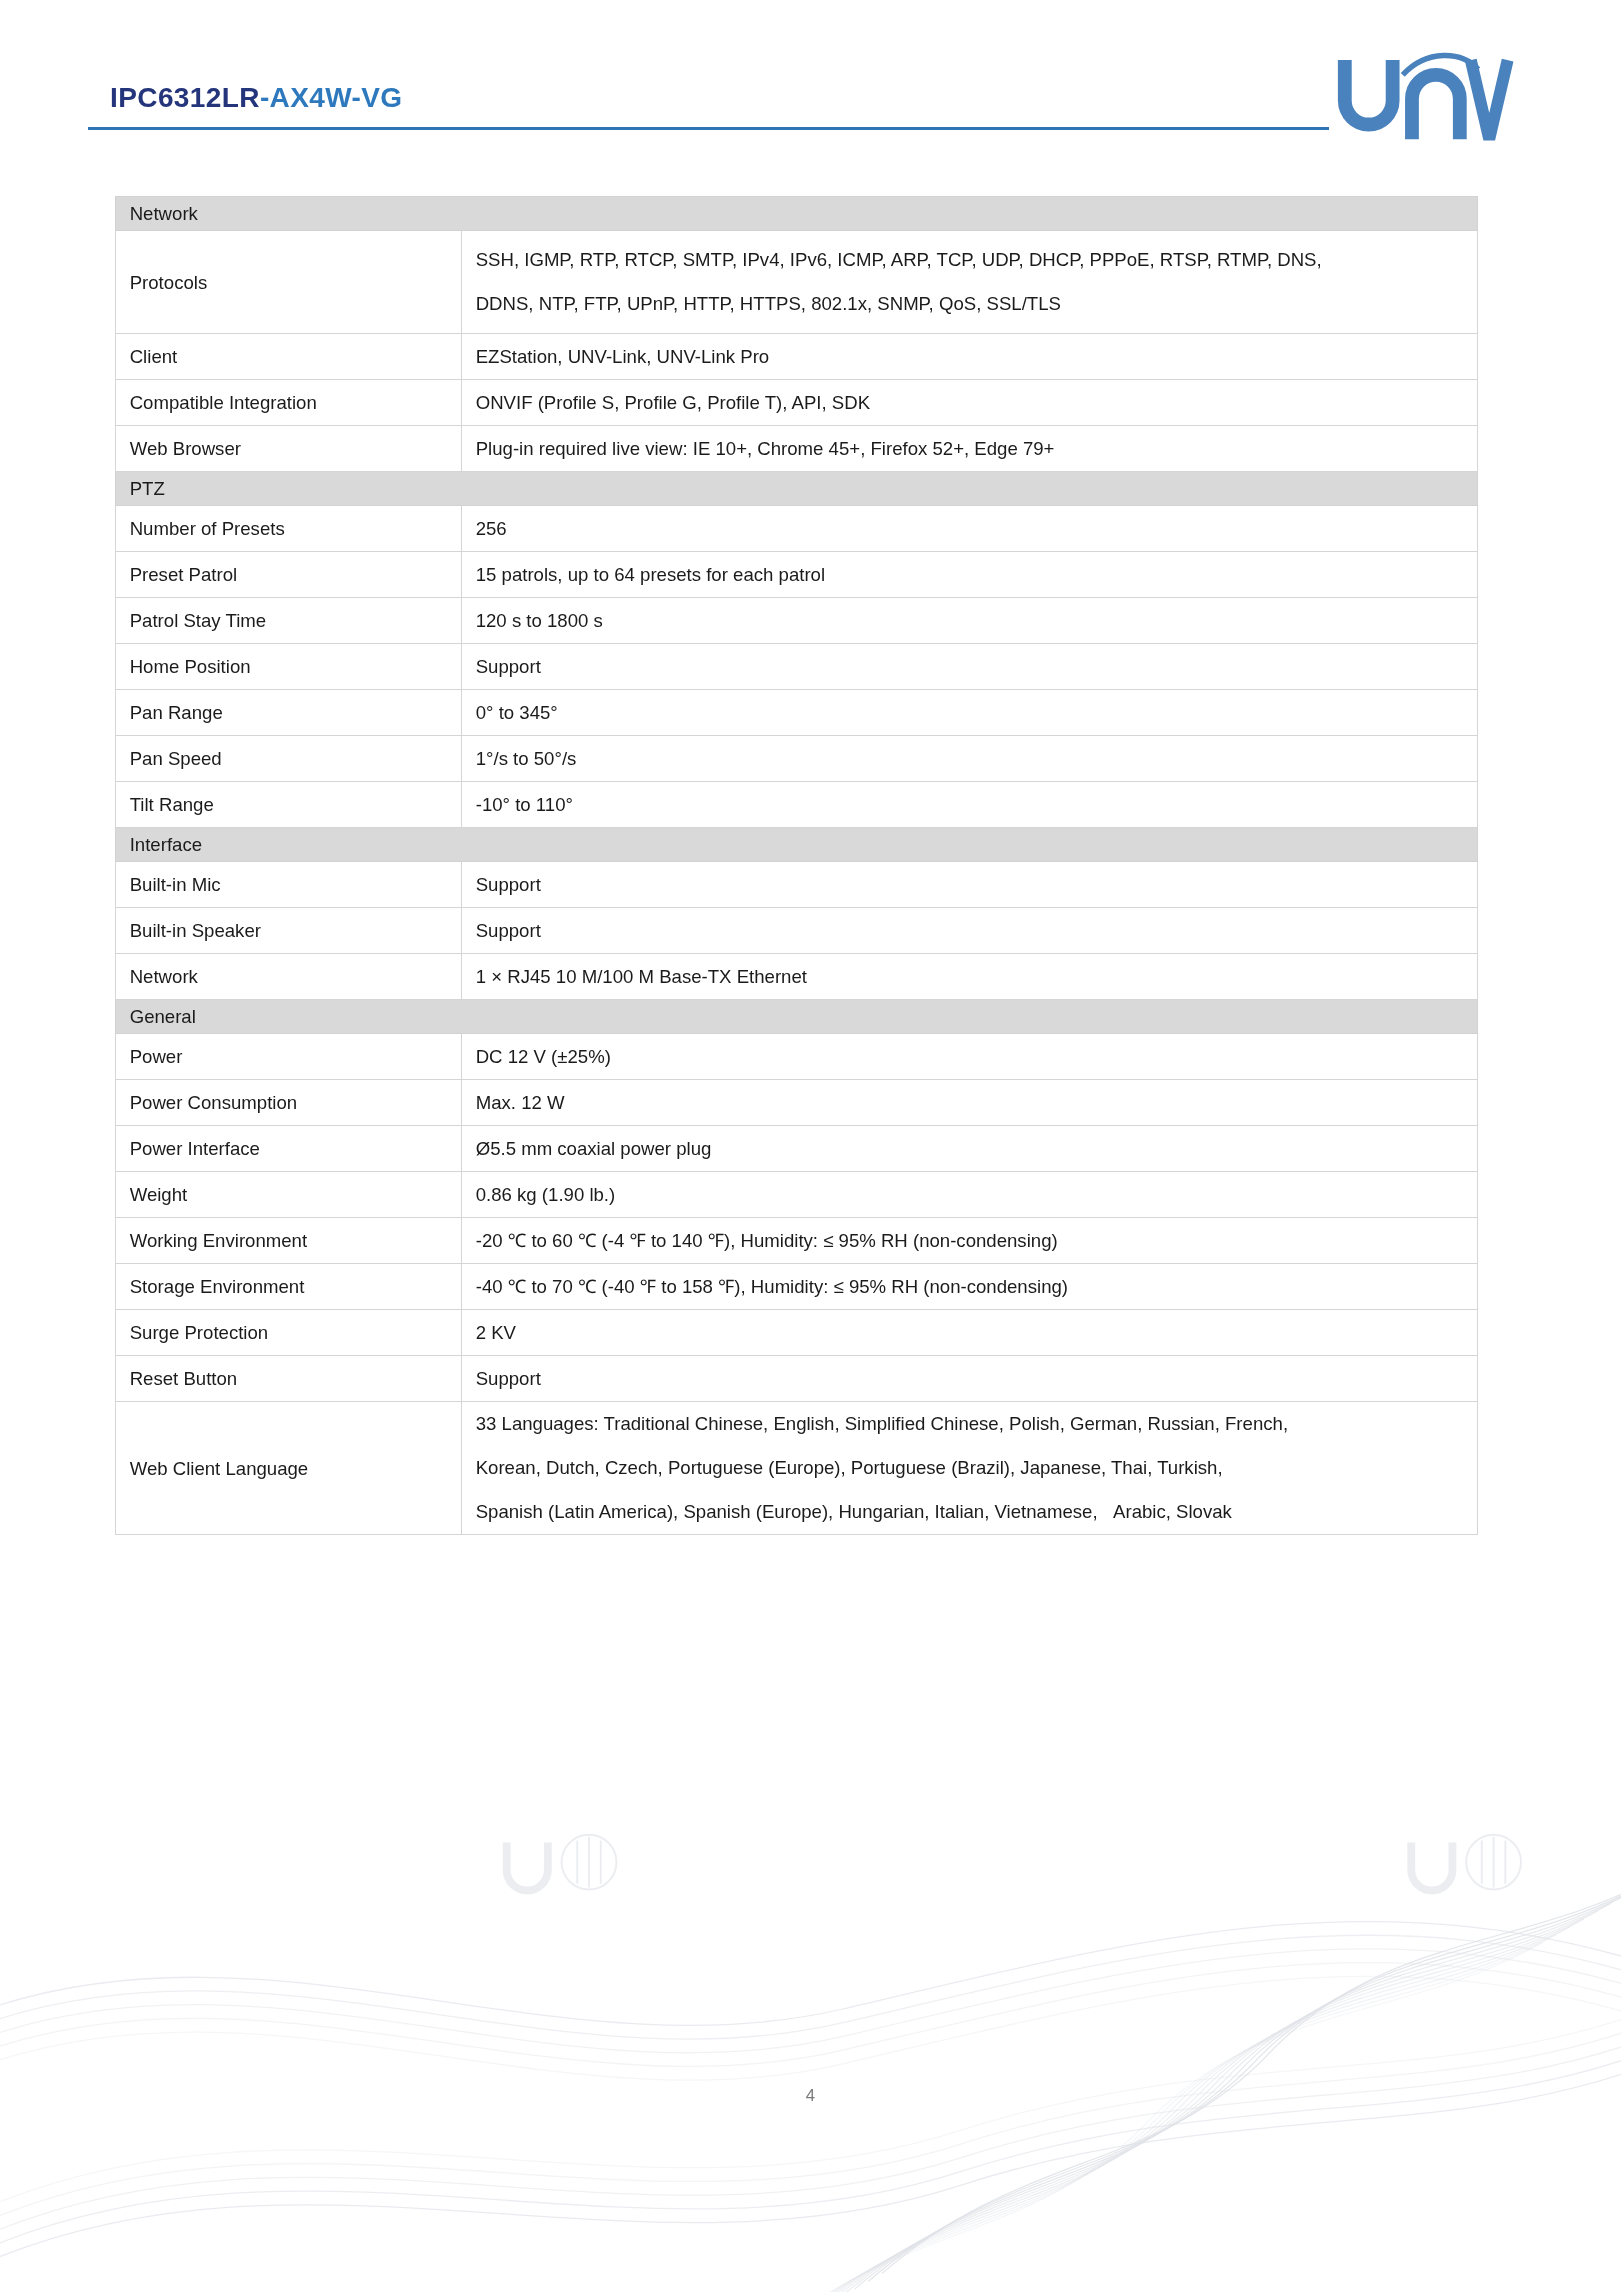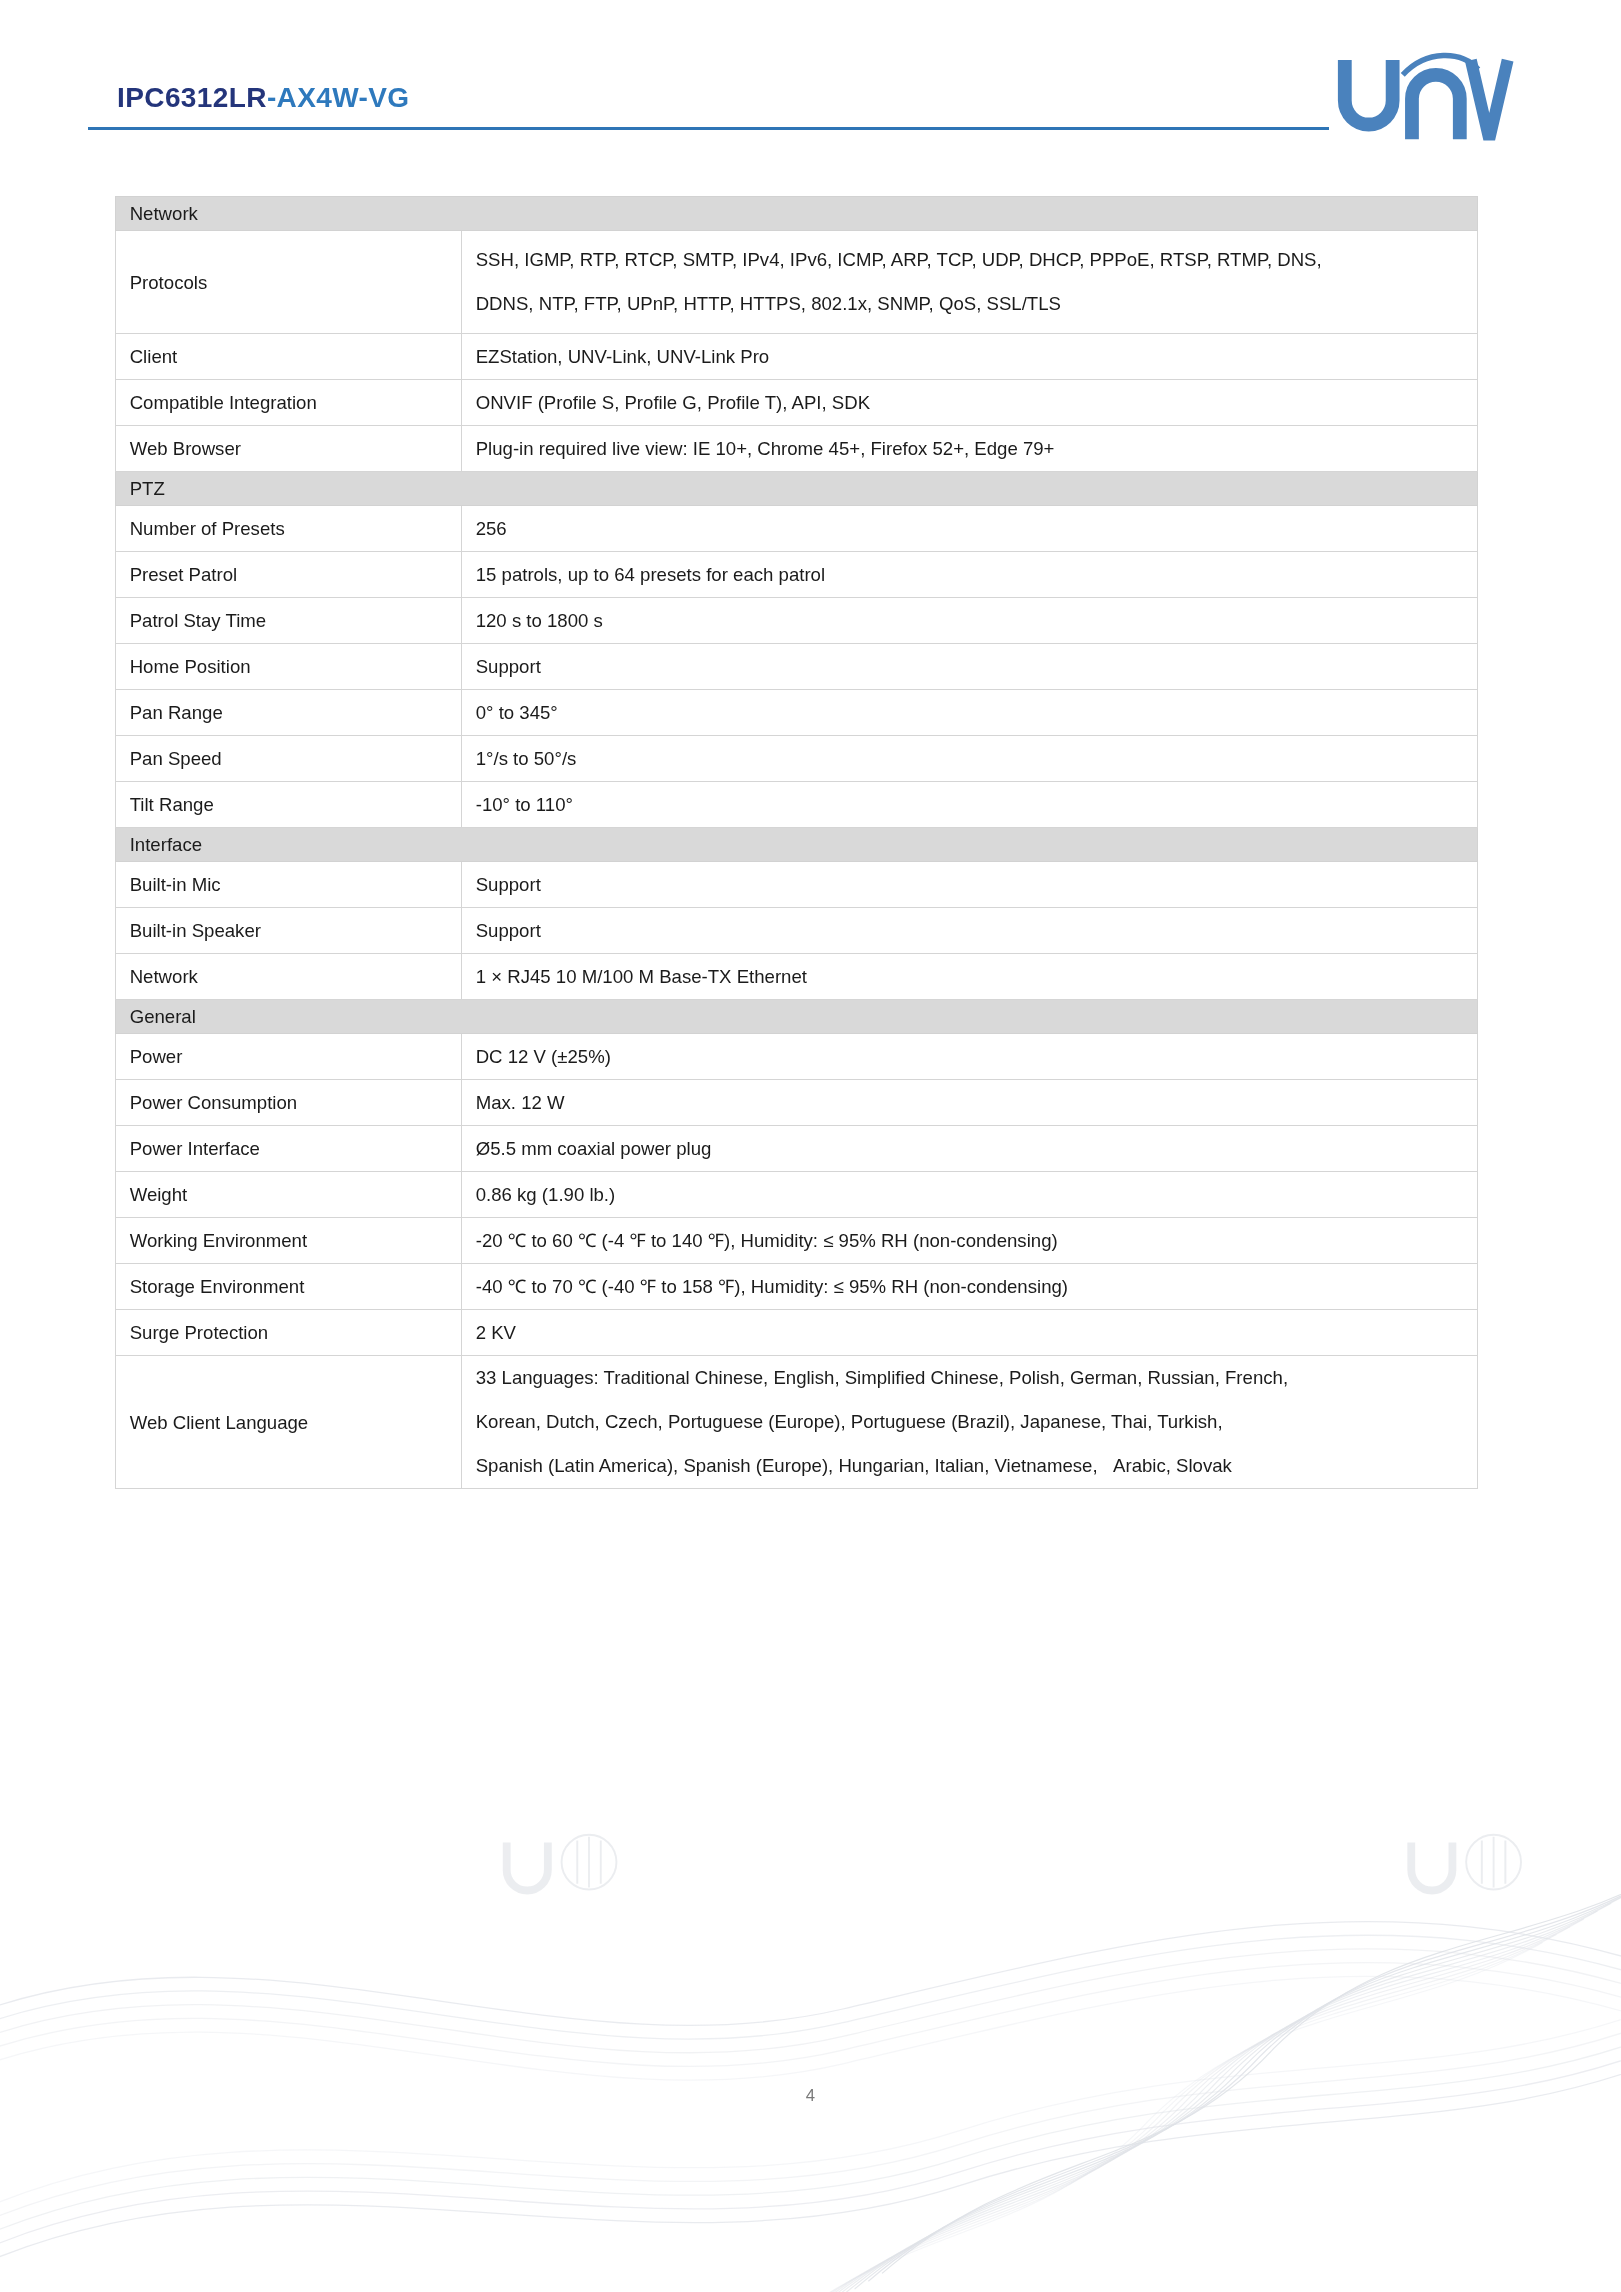--- a/index.html
+++ b/index.html
@@ -2,21 +2,21 @@
 <html><head>
 <meta charset="utf-8">
 <style>
   html,body{margin:0;padding:0;}
   body{
     width:1621px;height:2293px;position:relative;background:#ffffff;
     font-family:"Liberation Sans", sans-serif;color:#1b1b1b;overflow:hidden;
   }
   
   .page-title{
-    position:absolute;left:117px;top:82px;font-size:28px;font-weight:bold;
+    position:absolute;left:110px;top:82px;font-size:28px;font-weight:bold;
     letter-spacing:0.4px;white-space:nowrap;
   }
   .page-title .primary{color:#24357b;}
   .page-title .suffix{color:#2e79bd;}
   .header-rule{
     position:absolute;left:88px;top:127px;width:1241px;height:2.9px;background:#2e75b6;
   }
   .logo{position:absolute;left:1331px;top:47px;width:184px;height:98px;}
   
   table.spec{
@@ -162,20 +162,24 @@
     <td>Working Environment</td>
     <td class="val">-20 ℃ to 60 ℃ (-4 ℉ to 140 ℉), Humidity: ≤ 95% RH (non-condensing)</td>
   </tr>
   <tr class="single">
     <td>Storage Environment</td>
     <td class="val">-40 ℃ to 70 ℃ (-40 ℉ to 158 ℉), Humidity: ≤ 95% RH (non-condensing)</td>
   </tr>
   <tr class="single">
     <td>Surge Protection</td>
     <td class="val">2 KV</td>
+  </tr>
+  <tr class="single">
+    <td>Reset Button</td>
+    <td class="val">Support</td>
   </tr>
   <tr class="three">
     <td>Web Client Language</td>
     <td class="val">
       <div>33 Languages: Traditional Chinese, English, Simplified Chinese, Polish, German, Russian, French,</div>
       <div>Korean, Dutch, Czech, Portuguese (Europe), Portuguese (Brazil), Japanese, Thai, Turkish,</div>
       <div>Spanish (Latin America), Spanish (Europe), Hungarian, Italian, Vietnamese,&nbsp;&nbsp;&nbsp;Arabic, Slovak</div>
     </td>
   </tr>
 </tbody>

